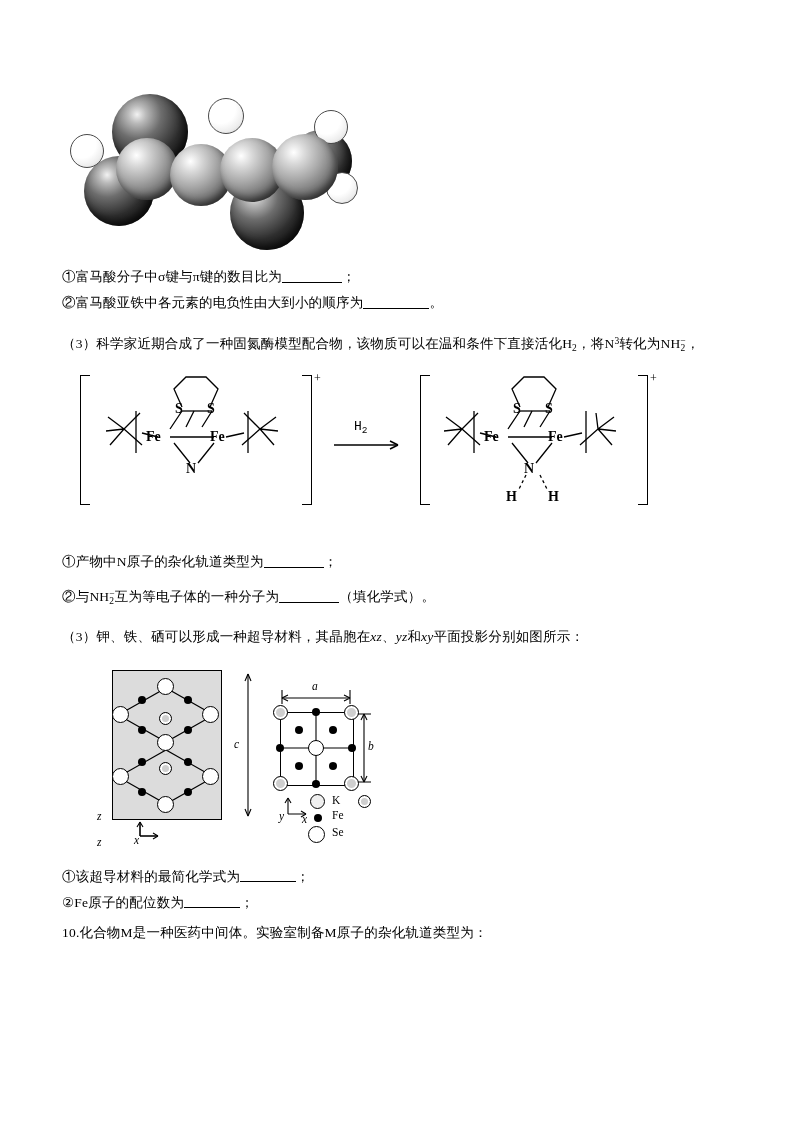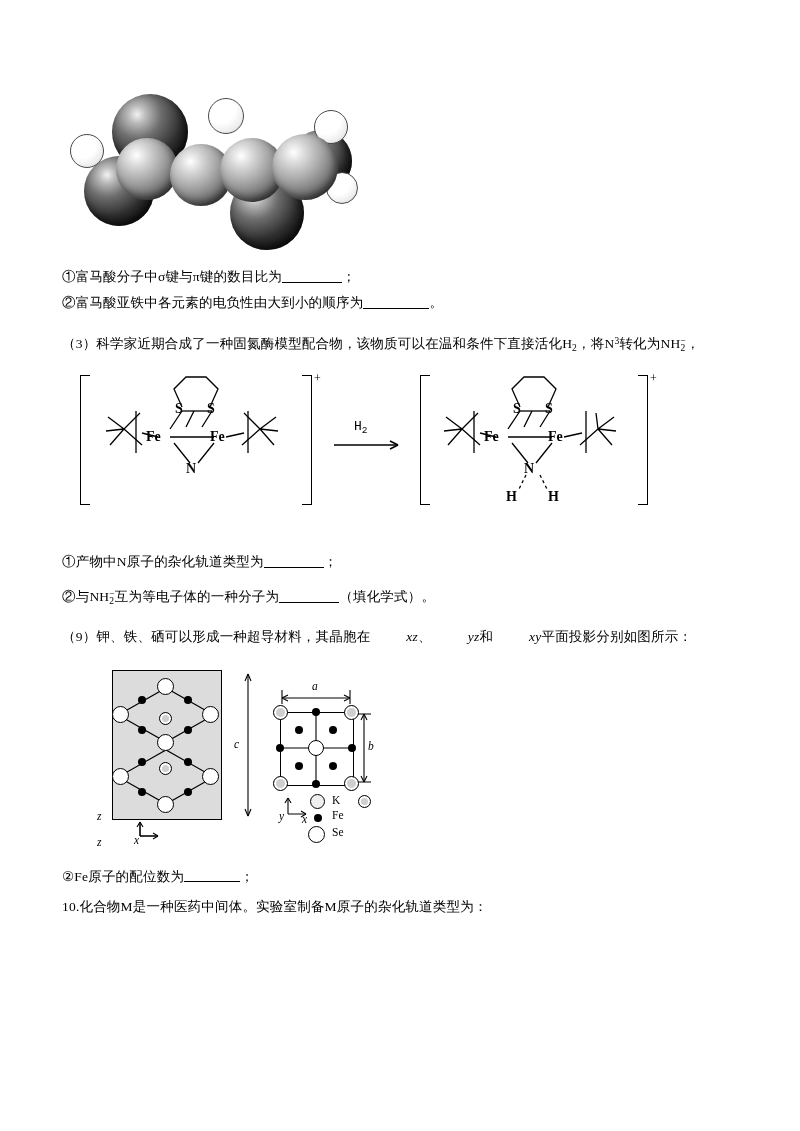--- a/index.html
+++ b/index.html
@@ -154,21 +154,21 @@
   .gray-panel {
     position: absolute;
     background: #dcdcdc;
     border: 1.1px solid #000;
   }
   .white-panel {
     position: absolute;
     background: #ffffff;
     border: 1.1px solid #000;
   }
-  .ital { font-style: italic; margin-left: 36px; }
+  .ital { font-style: italic; }
 </style>
 </head>
 <body>
 
 <div class="page">
   <div class="content">
 
     <div class="mol-wrap">
       <div class="mol">
 
@@ -274,21 +274,21 @@
     </div>
 
     <p class="para">
       <span>①产物中</span><span>N</span><span>原子的杂化轨道类型为</span><span class="blank b60"></span><span>；</span>
     </p>
     <p class="para" style="margin-top:6px;">
       <span>②与</span><span><span>NH</span><sub>2</sub><sup style="margin-left:-5px;">−</sup></span><span>互为等电子体的一种分子为</span><span class="blank b60"></span><span>（填化学式）。</span>
     </p>
 
     <p class="para" style="margin-top:10px;">
-      <span>（9）钾、铁、硒可以形成一种超导材料，其晶胞在</span><span class="ital">xz</span><span>、</span><span class="ital">yz</span><span>和</span><span class="ital">xy</span><span>平面投影分别如图所示：</span>
+      <span>（3）钾、铁、硒可以形成一种超导材料，其晶胞在</span><span class="ital">xz</span><span>、</span><span class="ital">yz</span><span>和</span><span class="ital">xy</span><span>平面投影分别如图所示：</span>
     </p>
 
     <div class="cell-fig">
 
       <div class="gray-panel" style="left:50px; top:12px; width:108px; height:148px;"></div>
       <svg class="ov" width="676" height="200">
         <g stroke="#000" stroke-width="1.1" fill="none">
 
           <path d="M58,56 L104,30 L150,56"></path>
           <path d="M58,58 L104,84 L150,58"></path>
@@ -368,20 +368,23 @@
 
       <div class="ball k" style="left:248px; top:136px; width:15px; height:15px;"></div>
       <span class="legend" style="left:270px; top:136px;">K</span>
       <div class="ball fe" style="left:252px; top:156px; width:8px; height:8px;"></div>
       <span class="legend" style="left:270px; top:151px;">Fe</span>
       <div class="ball se" style="left:246px; top:168px; width:17px; height:17px;"></div>
       <span class="legend" style="left:270px; top:168px;">Se</span>
     </div>
 
     <p class="para">
+      <span>①该超导材料的最简化学式为</span><span class="blank b56"></span><span>；</span>
+    </p>
+    <p class="para">
       <span>②</span><span>Fe</span><span>原子的配位数为</span><span class="blank b56"></span><span>；</span>
     </p>
 
     <p class="para" style="margin-top:4px;">
       <span>10.化合物</span><span>M</span><span>是一种医药中间体。实验室制备</span><span>M</span><span>原子的杂化轨道类型为：</span>
     </p>
 
   </div>
 </div>
 

